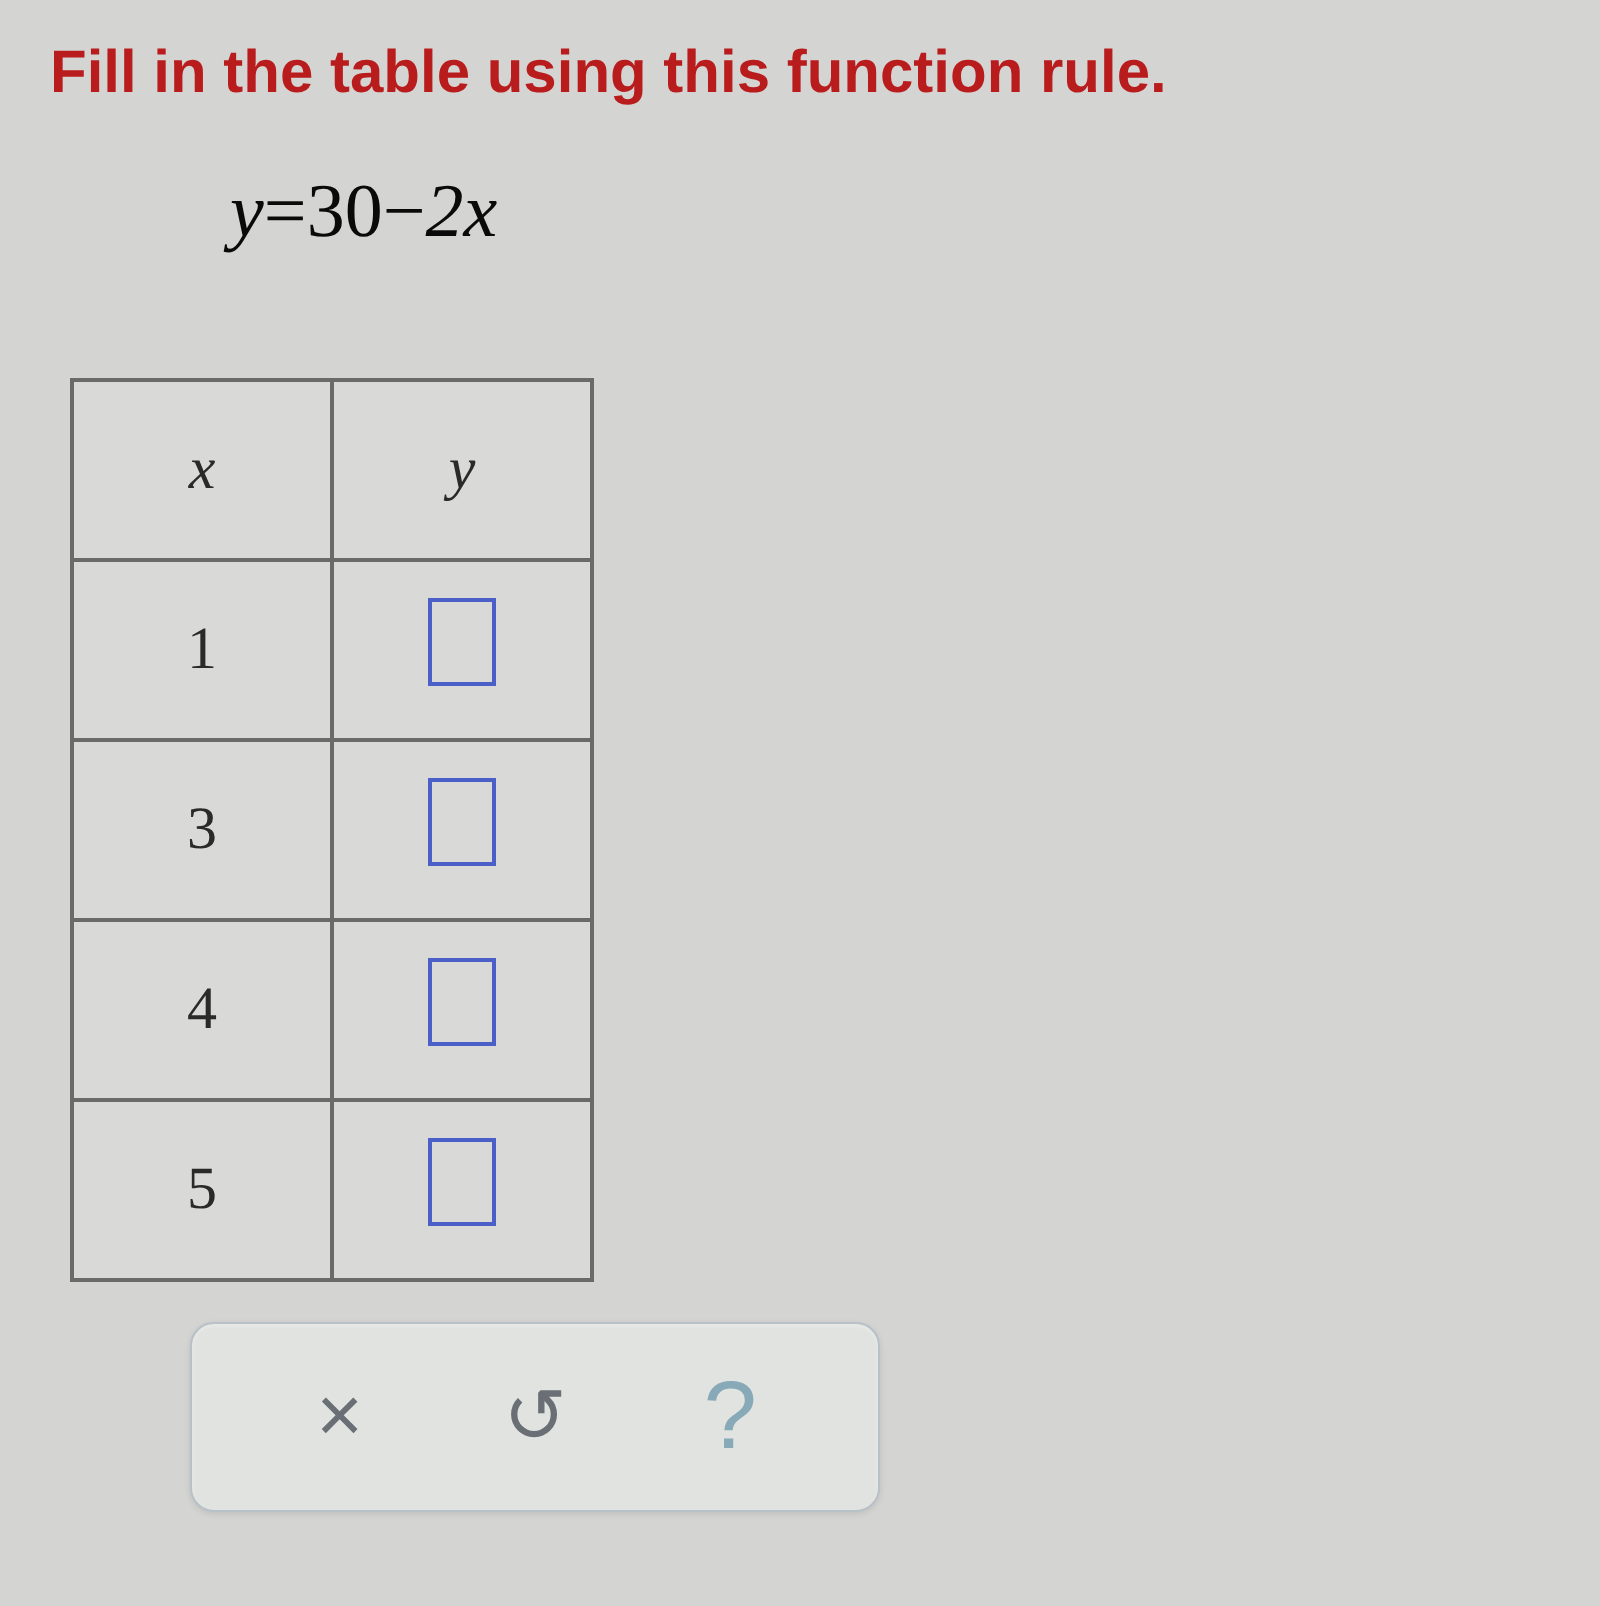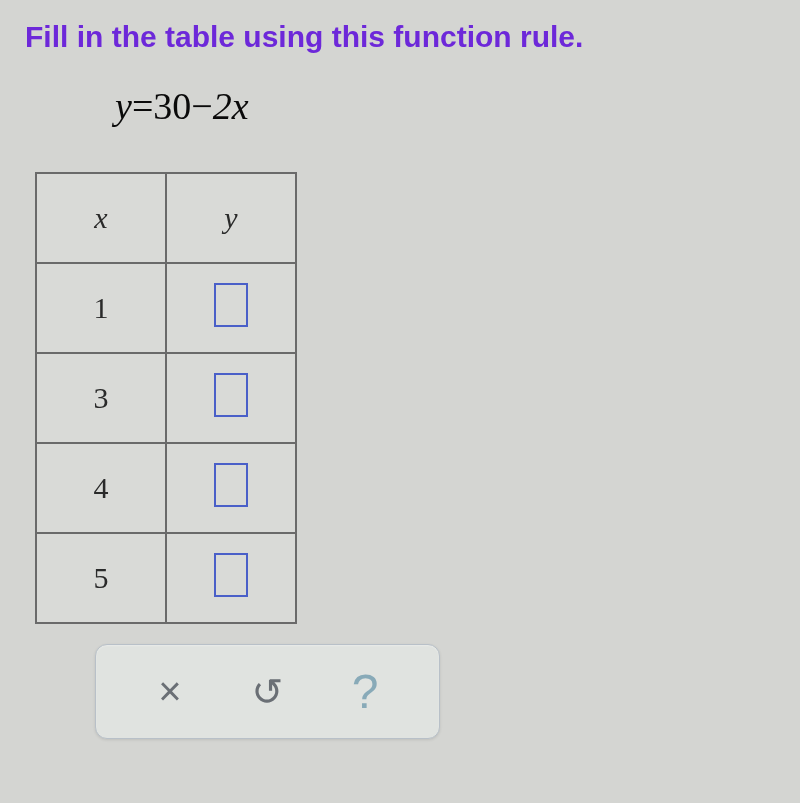--- a/index.html
+++ b/index.html
@@ -10,30 +10,30 @@
     body {
       width: 800px;
       height: 803px;
       background: #d4d5d2;
       font-family: Arial, sans-serif;
       padding: 20px 25px;
       position: relative;
     }
     .instruction {
       font-size: 30px;
-      color: #6d28d9;
+      color: #b91c1c;
       font-weight: 600;
       margin-bottom: 30px;
     }
     .equation {
       font-size: 38px;
       font-family: Georgia, 'Times New Roman', serif;
       color: #0a0a0a;
       margin-left: 90px;
-      margin-bottom: 44px;
+      margin-bottom: 61px;
       font-style: italic;
     }
     .equation .eq-sign {
       font-style: normal;
     }
     .data-table {
       border-collapse: collapse;
       margin-left: 10px;
       margin-bottom: 20px;
     }

